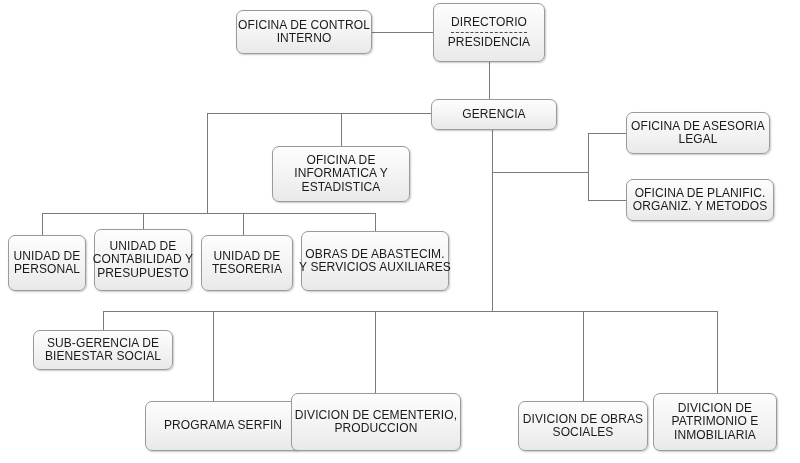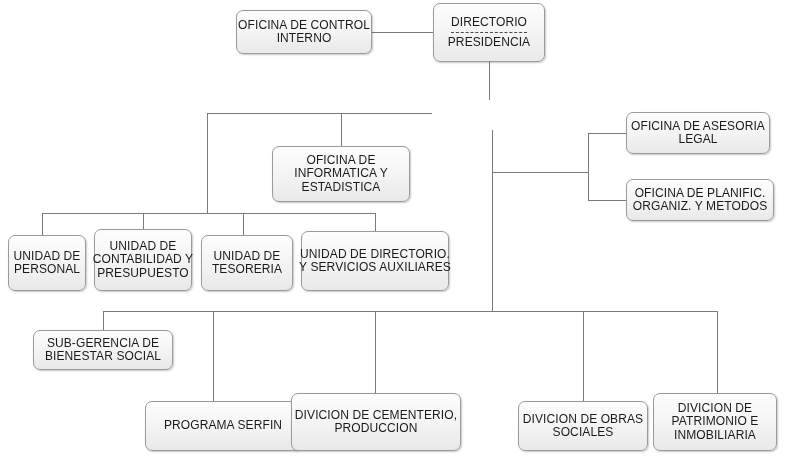--- a/index.html
+++ b/index.html
@@ -89,20 +89,23 @@
     <span class="line">OFICINA DE CONTROL</span>
     <span class="line">INTERNO</span>
   </div>
 
   <div class="node" style="left:433px; top:3px; width:112px; height:59px;">
     <span class="line">DIRECTORIO</span>
     <span class="divider"></span>
     <span class="line">PRESIDENCIA</span>
   </div>
 
+  <div class="node" style="left:431px; top:99px; width:126px; height:31px;">
+    <span class="line">GERENCIA</span>
+  </div>
 
   <div class="node" style="left:626px; top:112px; width:144px; height:42px;">
     <span class="line">OFICINA DE ASESORIA</span>
     <span class="line">LEGAL</span>
   </div>
 
   <div class="node" style="left:272px; top:146px; width:138px; height:56px;">
     <span class="line">OFICINA DE</span>
     <span class="line">INFORMATICA Y</span>
     <span class="line">ESTADISTICA</span>
@@ -123,21 +126,21 @@
     <span class="line">CONTABILIDAD Y</span>
     <span class="line">PRESUPUESTO</span>
   </div>
 
   <div class="node" style="left:201px; top:235px; width:92px; height:56px;">
     <span class="line">UNIDAD DE</span>
     <span class="line">TESORERIA</span>
   </div>
 
   <div class="node" style="left:301px; top:231px; width:148px; height:60px;">
-    <span class="line">UNIDAD DE DIRECTORIO.</span>
+    <span class="line">OBRAS DE ABASTECIM.</span>
     <span class="line">Y SERVICIOS AUXILIARES</span>
   </div>
 
   <div class="node" style="left:33px; top:330px; width:140px; height:40px;">
     <span class="line">SUB-GERENCIA DE</span>
     <span class="line">BIENESTAR SOCIAL</span>
   </div>
 
   <div class="node" style="left:145px; top:401px; width:156px; height:50px;border-radius:7px;">
     <span class="line">PROGRAMA SERFIN</span>

